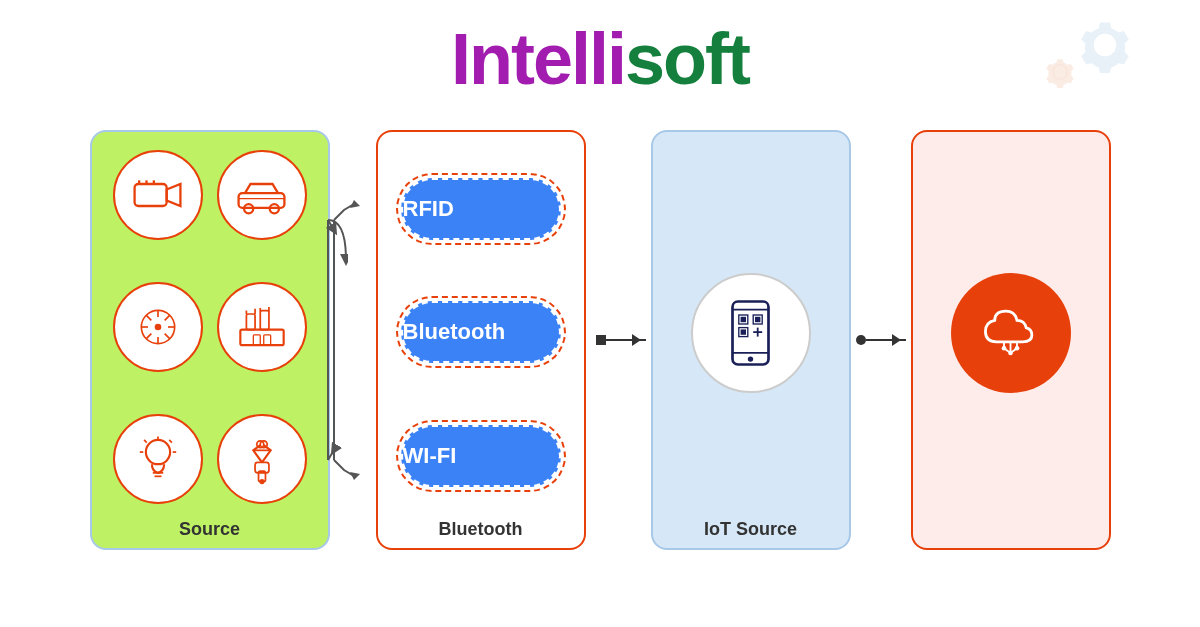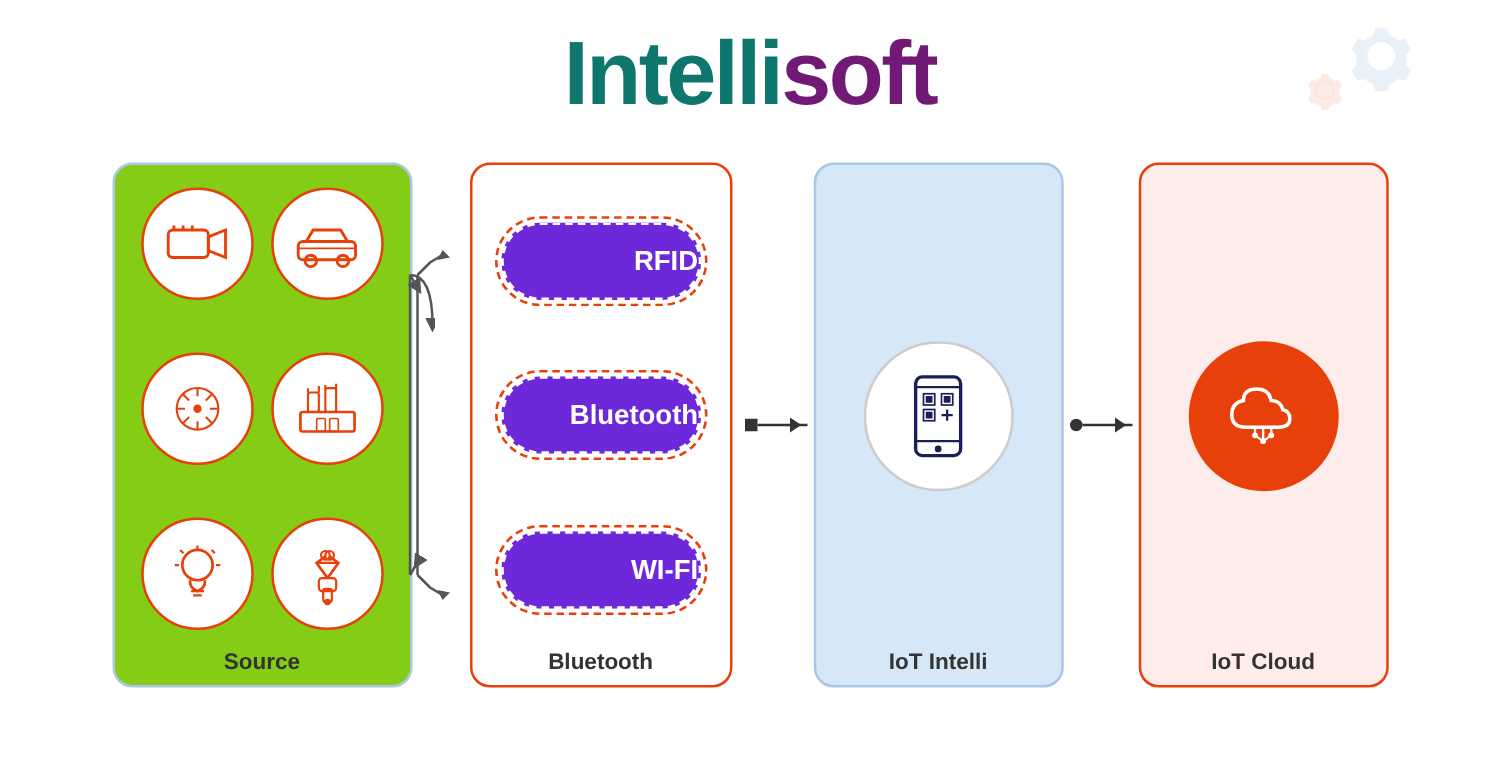--- a/index.html
+++ b/index.html
@@ -16,22 +16,22 @@
     .header {
       text-align: center;
       padding: 18px 0 10px;
       position: relative;
     }
     .logo {
       font-size: 72px;
       font-weight: 900;
       letter-spacing: -2px;
     }
-    .logo-intelli { color: #0f766e; }
-    .logo-soft { color: #701a75; }
+    .logo-intelli { color: #a21caf; }
+    .logo-soft { color: #15803d; }
 
     
     .gear-container {
       position: absolute;
       top: 10px;
       right: 60px;
     }
     .gear-large {
       width: 70px; height: 70px;
       position: absolute;
@@ -52,21 +52,21 @@
       justify-content: center;
       gap: 0px;
       padding: 8px 30px;
       height: 460px;
     }
 
     
     .source-box {
       width: 240px;
       height: 420px;
-      background: #84cc16;
+      background: #bef264;
       border: 2px solid #a8c8e8;
       border-radius: 16px;
       padding: 4px 10px 30px;
       position: relative;
       display: flex;
       flex-direction: column;
       align-items: center;
     }
     .source-icons-grid {
       display: grid;
@@ -99,26 +99,26 @@
       position: relative;
       display: flex;
       flex-direction: column;
       justify-content: space-around;
       align-items: center;
       margin: 0 10px;
     }
     .protocol-pill {
       width: 160px;
       height: 62px;
-      background: #6d28d9;
+      background: #3b82f6;
       border-radius: 32px;
       border: 2.5px dashed #fff;
       display: flex;
       align-items: center;
-      justify-content: flex-end;
+      justify-content: flex-start;
       color: #fff;
       font-size: 22px;
       font-weight: 700;
       outline: 2px dashed #e8400a;
       outline-offset: 3px;
     }
 
     
     .gateway-box {
       width: 200px;
@@ -357,21 +357,21 @@
         <rect x="19" y="22" width="6" height="6" fill="#1a2057"></rect>
         <rect x="33" y="20" width="10" height="10" fill="none" stroke="#1a2057" stroke-width="1.5"></rect>
         <rect x="35" y="22" width="6" height="6" fill="#1a2057"></rect>
         <rect x="17" y="34" width="10" height="10" fill="none" stroke="#1a2057" stroke-width="1.5"></rect>
         <rect x="19" y="36" width="6" height="6" fill="#1a2057"></rect>
 
         <line x1="33" y1="39" x2="43" y2="39" stroke="#1a2057" stroke-width="2"></line>
         <line x1="38" y1="34" x2="38" y2="44" stroke="#1a2057" stroke-width="2"></line>
       </svg>
     </div>
-    <span class="label-bottom">IoT Intelli</span>
+    <span class="label-bottom">IoT Source</span>
   </div>
 
   <div class="mid-arrow">
     <div style="width:10px;height:10px;background:#333;border-radius:50%;"></div>
     <div style="width:40px;height:2px;background:#333;position:relative;">
       <div style="position:absolute;right:-1px;top:-5px;border:6px solid transparent;border-left:9px solid #333;"></div>
     </div>
   </div>
 
   <div class="cloud-box">
@@ -383,16 +383,15 @@
         <circle cx="28" cy="52" r="2.5" fill="#fff"></circle>
         <circle cx="35" cy="57" r="2.5" fill="#fff"></circle>
         <circle cx="42" cy="52" r="2.5" fill="#fff"></circle>
         <line x1="28" y1="45" x2="28" y2="52" stroke="#fff" stroke-width="2"></line>
         <line x1="35" y1="45" x2="35" y2="57" stroke="#fff" stroke-width="2"></line>
         <line x1="42" y1="45" x2="42" y2="52" stroke="#fff" stroke-width="2"></line>
         <line x1="28" y1="52" x2="35" y2="57" stroke="#fff" stroke-width="2"></line>
         <line x1="35" y1="57" x2="42" y2="52" stroke="#fff" stroke-width="2"></line>
       </svg>
     </div>
-    <span class="label-bottom">IoT Cloud</span>
   </div>
 
 </div>
 
 </body></html>

